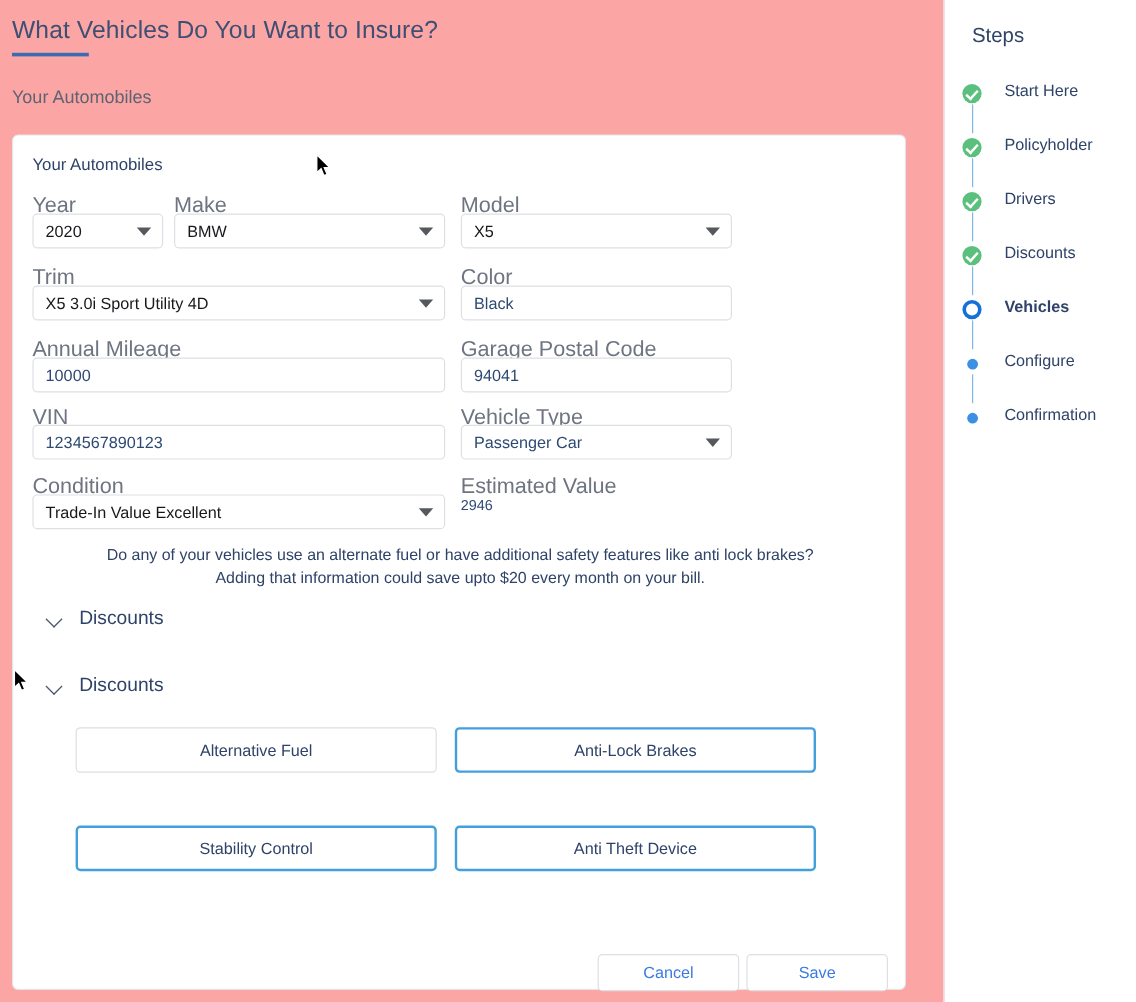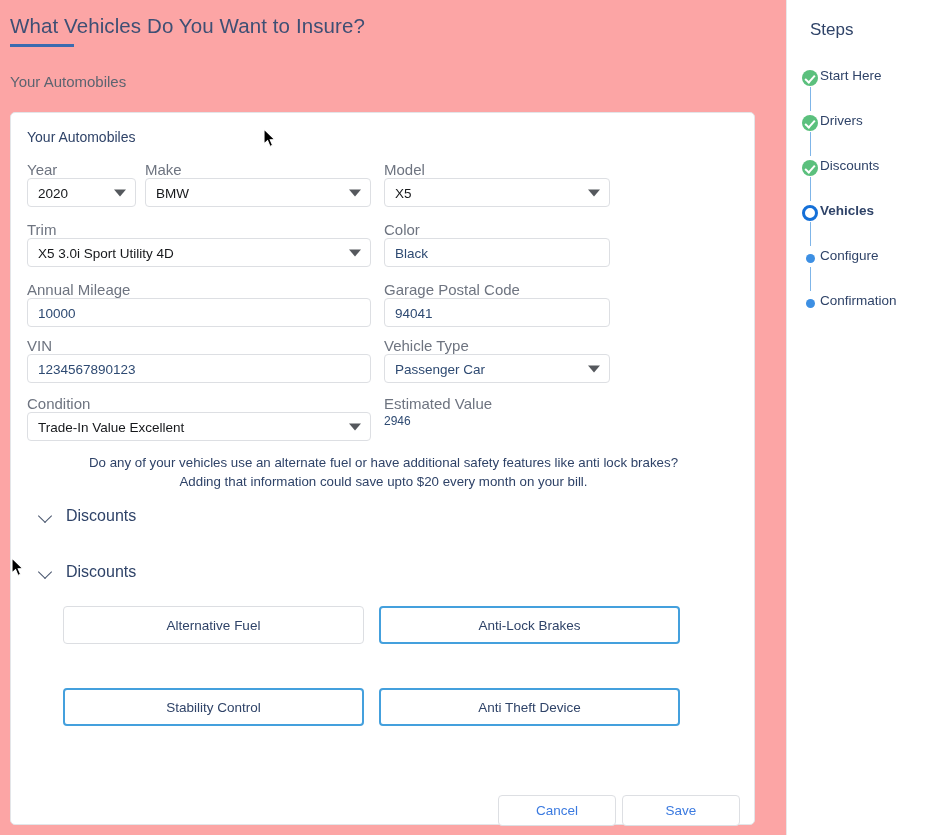--- a/index.html
+++ b/index.html
@@ -45,21 +45,21 @@
   }
   .card-heading {
     position: absolute; left: 16px; top: 16px;
     font-size: 14px; color: #2f4368; font-weight: 400;
   }
 
   
   .fld { position: absolute; }
   .fld-label {
     position: absolute; left: 0; top: 0;
-    font-size: 15px; color: #6e7480; font-weight: 400;
+    font-size: 18px; color: #6e7480; font-weight: 400;
     white-space: nowrap;
   }
   .fld-box {
     position: absolute; left: 0; top: 17px;
     height: 29px; width: 100%;
     border: 1px solid #dddfe3; border-radius: 4px;
     background: #fff;
   }
   .fld-val {
     position: absolute; left: 10px; top: 50%;
@@ -165,21 +165,21 @@
   }
   .mk-todo {
     width: 9px; height: 9px; border-radius: 50%;
     background: #3d8fe3; margin: 4px 0 0 3.5px;
   }
   .step-line {
     position: absolute; left: 21.5px; top: 21px;
     width: 1.6px; height: 24px; background: #7fb5e8;
   }
   .step-label {
-    position: absolute; left: 32px; top: 2px;
+    position: absolute; left: 49px; top: 2px;
     font-size: 13.5px; color: #2f4368; white-space: nowrap;
   }
   .step-label.cur { font-weight: bold; }
 
   
   .cursor { position: absolute; width: 13px; height: 20px; }
   .cursor svg { display: block; }
 </style>
 </head>
 <body>
@@ -333,20 +333,27 @@
             <div class="mk-done"></div>
           </div>
           <div class="step-line"></div>
           <div class="step-label">Start Here</div>
         </div>
         <div class="step-row">
           <div class="step-mark">
             <div class="mk-done"></div>
           </div>
           <div class="step-line"></div>
+          <div class="step-label">Policyholder</div>
+        </div>
+        <div class="step-row">
+          <div class="step-mark">
+            <div class="mk-done"></div>
+          </div>
+          <div class="step-line"></div>
           <div class="step-label">Drivers</div>
         </div>
         <div class="step-row">
           <div class="step-mark">
             <div class="mk-done"></div>
           </div>
           <div class="step-line"></div>
           <div class="step-label">Discounts</div>
         </div>
         <div class="step-row">

